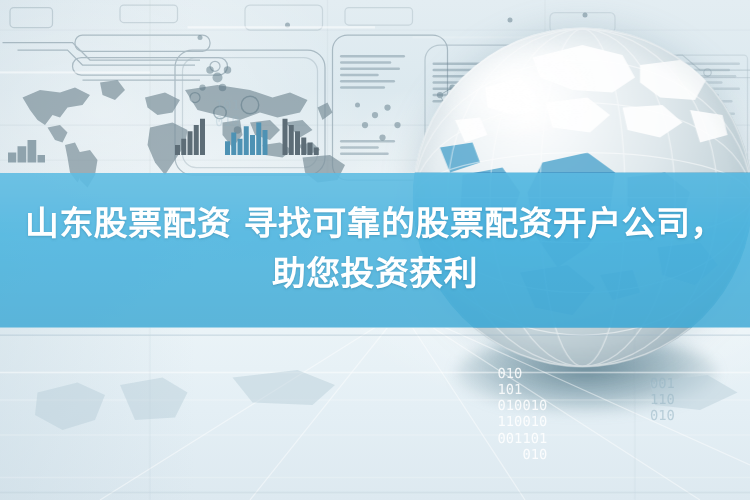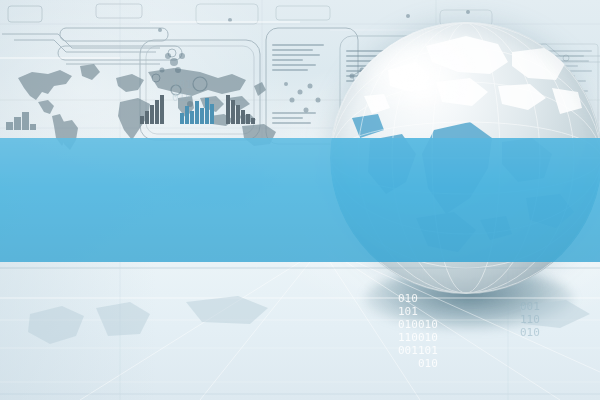--- a/index.html
+++ b/index.html
@@ -481,14 +481,15 @@
   </div>
   <div class="binary dim" style="left:172px; top:78px; opacity:.5;">
     <div>101</div>
     <div>010</div>
   </div>
 
   <div class="band">
     <div class="band-inner"></div>
   </div>
 
+  <div class="headline">山东股票配资 寻找可靠的股票配资开户公司，助您投资获利</div>
 
 </div>
 
 </body></html>

